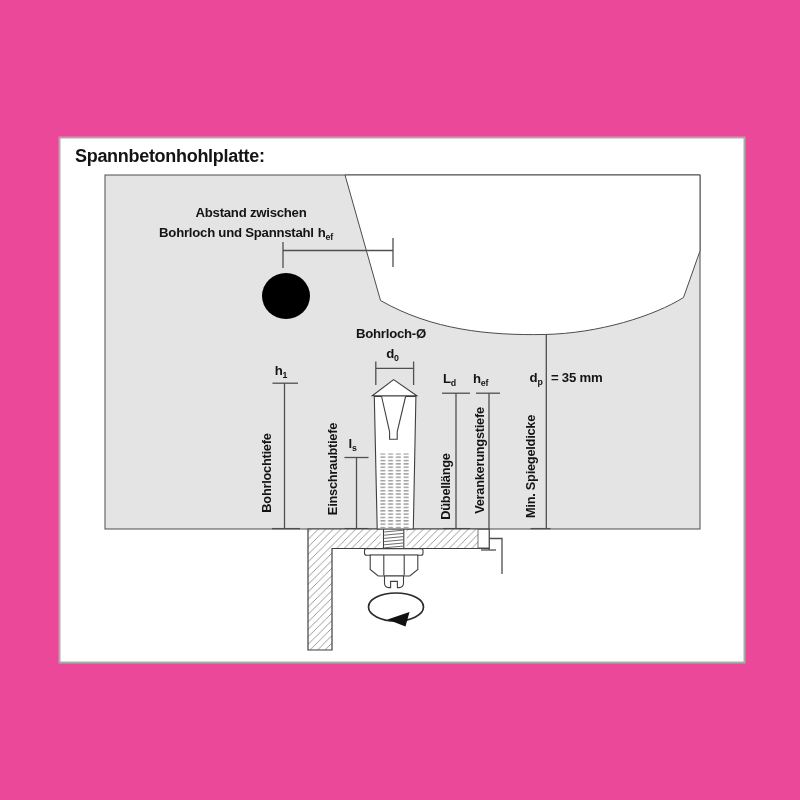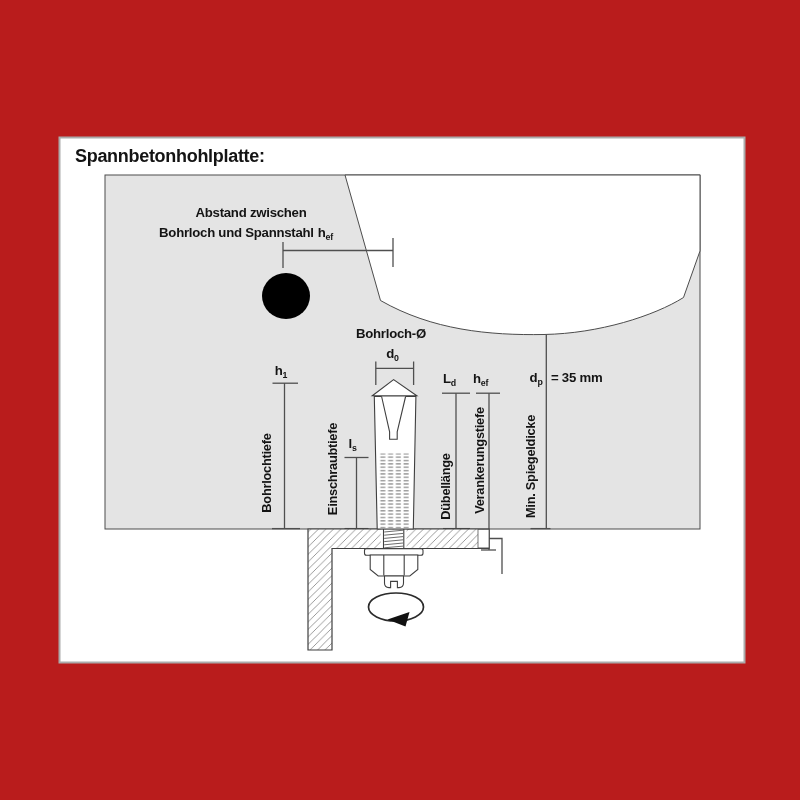--- a/index.html
+++ b/index.html
@@ -1,16 +1,16 @@
 <!DOCTYPE html>
 <html><head>
 <meta charset="utf-8">
 <style>
   html,body{margin:0;padding:0;background:#fff;}
-  .stage{position:relative;width:800px;height:800px;background:#b91c1c;overflow:hidden;}
+  .stage{position:relative;width:800px;height:800px;background:#ec4899;overflow:hidden;}
   .stage svg{position:absolute;left:0;top:0;}
   text{font-family:"Liberation Sans","DejaVu Sans",sans-serif;fill:#141414;font-weight:700;}
   .title{font-size:18px;letter-spacing:-0.3px;}
   .lbl{font-size:13.2px;letter-spacing:-0.25px;}
   .vlbl{font-size:12.8px;letter-spacing:-0.25px;}
   .sub{font-size:8.8px;}
   .obj{fill:#ffffff;stroke:#3f3f3f;stroke-width:1.1;}
   .dim{stroke:#4f4f4f;stroke-width:1.3;fill:none;}
 </style>
 </head>

